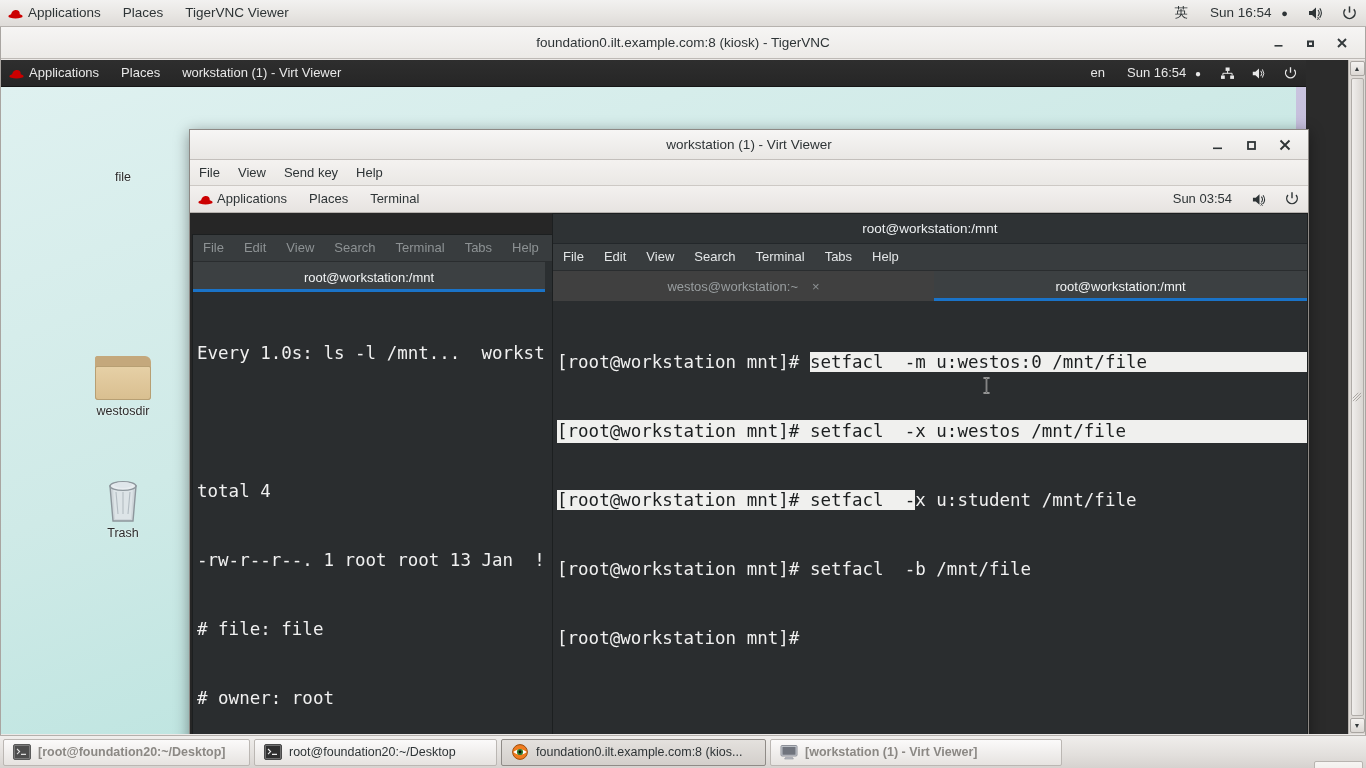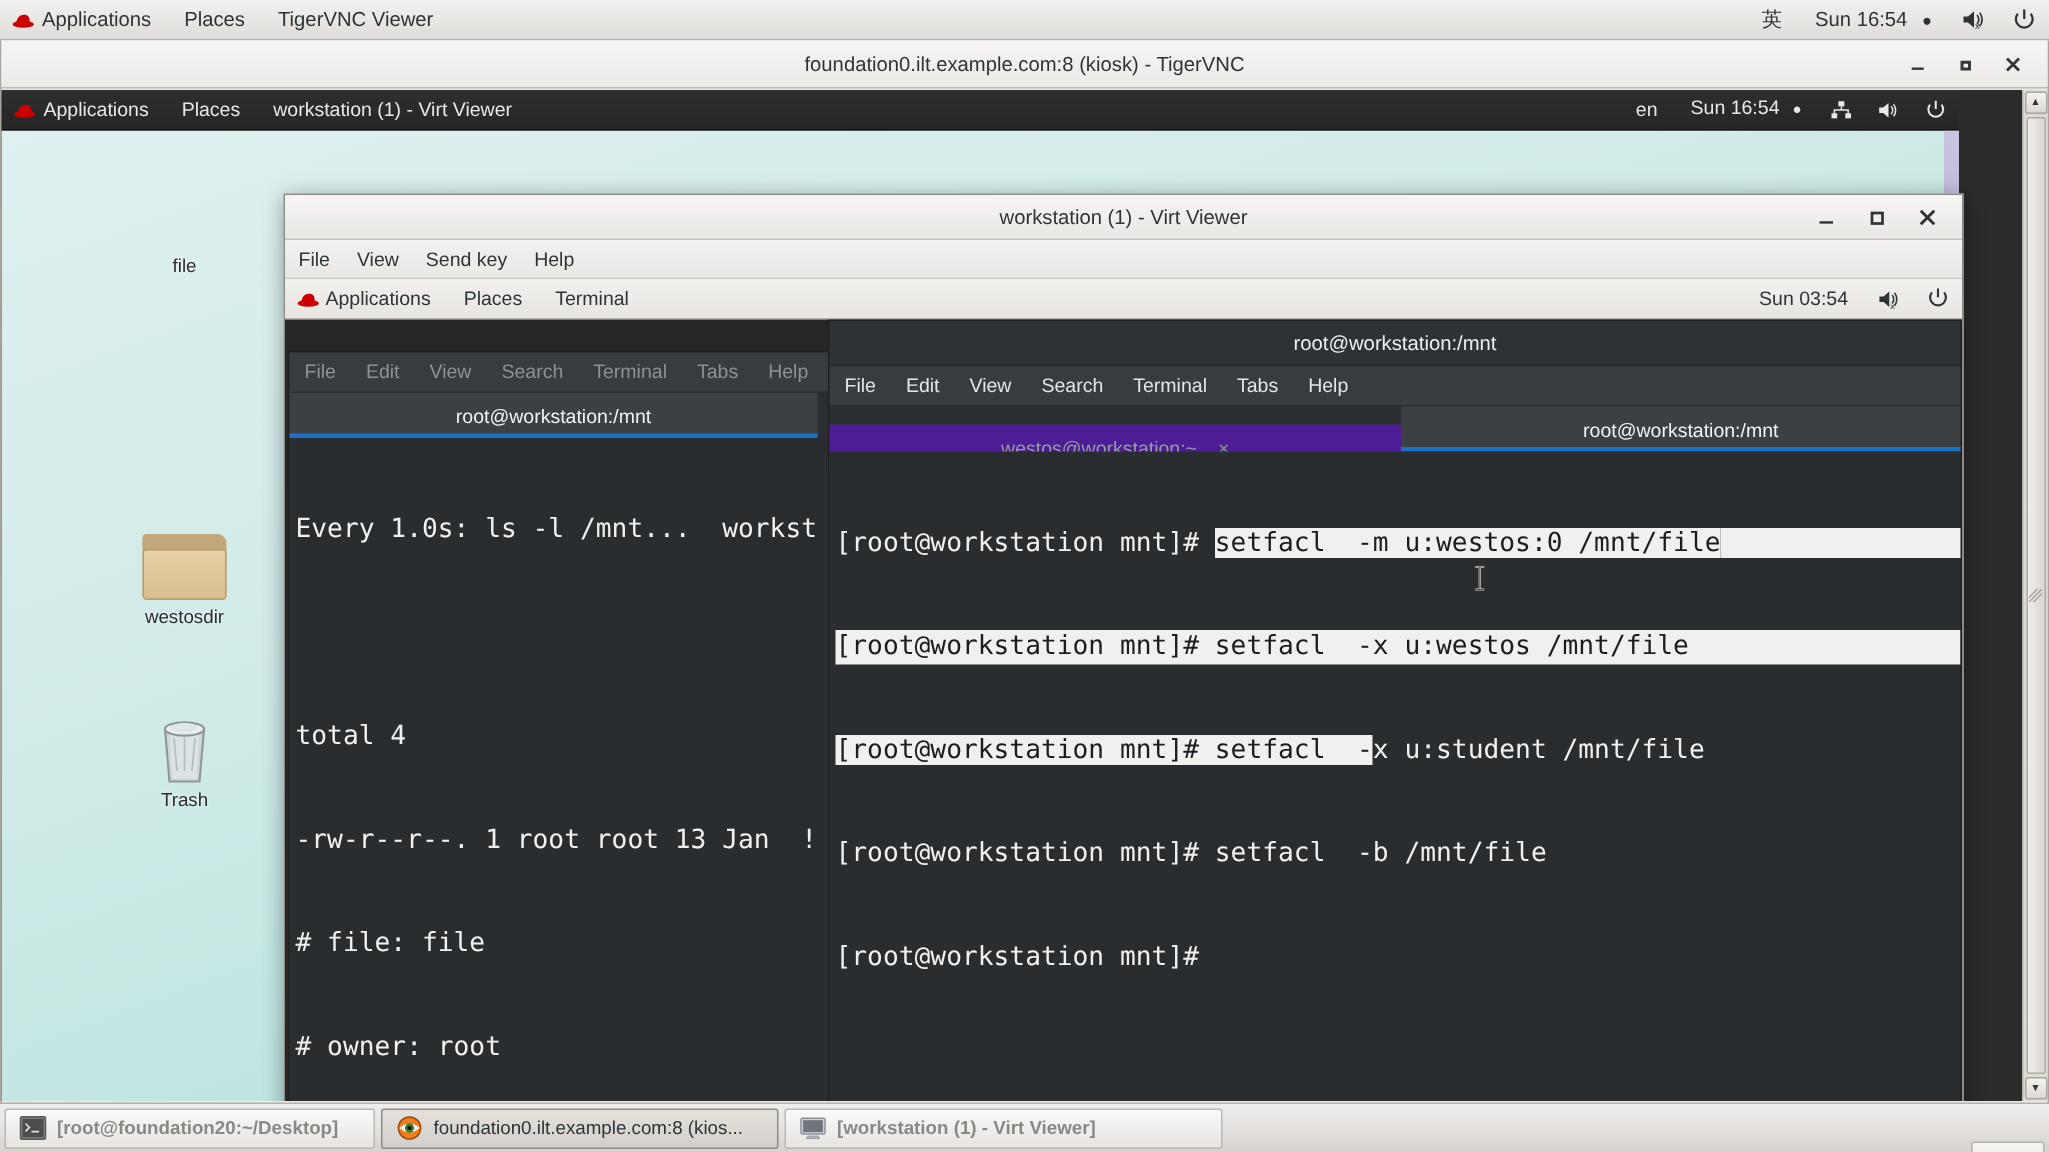--- a/index.html
+++ b/index.html
@@ -187,21 +187,21 @@
   .term-menu .mi { padding: 0 10px; line-height: 26px; }
   .term-menu.inactive .mi { color: #8d9294; }
   .term-menu.active .mi { color: #e3e6e7; }
 
   .term-tabs { height: 30px; display: flex; background: #2b2f31; }
   .tab {
     position: relative; display: flex; align-items: center; justify-content: center;
     font-family: "Liberation Sans", sans-serif; font-size: 13px;
     height: 30px; padding: 0 10px;
   }
-  .tab.inactive { background: #4c1d95; color: #989d9f; margin-top: 12px; }
+  .tab.inactive { background: #404040; color: #989d9f; }
   .tab.active { background: #3c4042; color: #f1f3f4; }
   .tab.active::after {
     content: ""; position: absolute; left: 0; right: 0; bottom: 0; height: 3px;
     background: #1a73c8;
   }
   .tab .x { margin-left: 14px; font-size: 13px; color: #8d9294; }
 
   .term-body {
     background: #2a2d2f; color: #f0f0f0;
     font-family: "DejaVu Sans Mono", monospace;
@@ -535,20 +535,29 @@
     <div class="tb-item w1">
       <svg class="tb-ico" viewBox="0 0 18 16">
         <rect x="0.5" y="0.5" width="17" height="15" rx="1.5" fill="#7a7a7a" stroke="#5a5a5a"></rect>
         <rect x="2" y="2" width="14" height="12" fill="#4d4d4d"></rect>
         <path d="M4 5 L6.6 7.6 L4 10.2" stroke="#e0e0e0" stroke-width="1.1" fill="none"></path>
         <line x1="8" y1="10.4" x2="13" y2="10.4" stroke="#e0e0e0" stroke-width="1.1"></line>
       </svg>
       <span class="tb-label">[root@foundation20:~/Desktop]</span>
     </div>
 
+    <div class="tb-item w2">
+      <svg class="tb-ico" viewBox="0 0 18 16">
+        <rect x="0.5" y="0.5" width="17" height="15" rx="1.5" fill="#6f6f6f" stroke="#4a4a4a"></rect>
+        <rect x="2" y="2" width="14" height="12" fill="#2f2f2f"></rect>
+        <path d="M4 5 L6.6 7.6 L4 10.2" stroke="#f0f0f0" stroke-width="1.1" fill="none"></path>
+        <line x1="8" y1="10.4" x2="13" y2="10.4" stroke="#f0f0f0" stroke-width="1.1"></line>
+      </svg>
+      <span class="tb-label">root@foundation20:~/Desktop</span>
+    </div>
 
     <div class="tb-item w3" style="border-color:#8f8b87; background:linear-gradient(to bottom,#e4e1de,#d3cfcb);">
       <svg class="tb-ico" viewBox="0 0 18 16">
         <circle cx="9" cy="8" r="7.4" fill="#f07c20" stroke="#9c4d0c"></circle>
         <path d="M2.2 8 Q9 2.4 15.8 8 Q9 13.6 2.2 8 Z" fill="#ffffff"></path>
         <circle cx="9" cy="8" r="3.1" fill="#2f7f2f"></circle>
         <circle cx="9" cy="8" r="1.4" fill="#0d0d0d"></circle>
       </svg>
       <span class="tb-label">foundation0.ilt.example.com:8 (kios...</span>
     </div>

